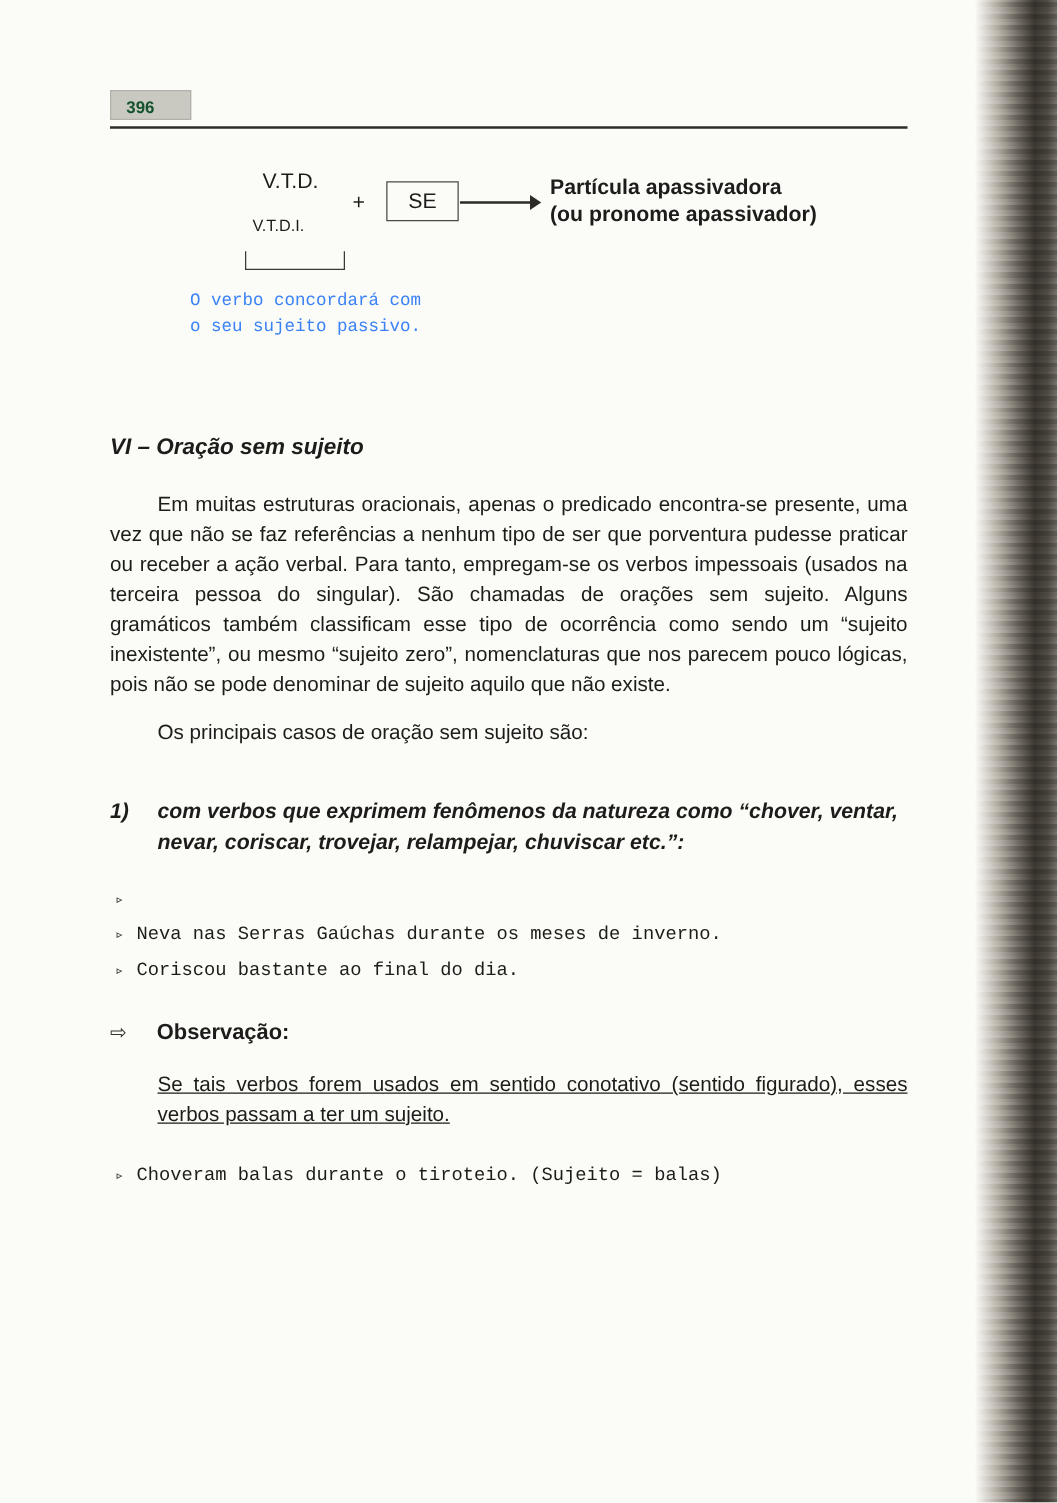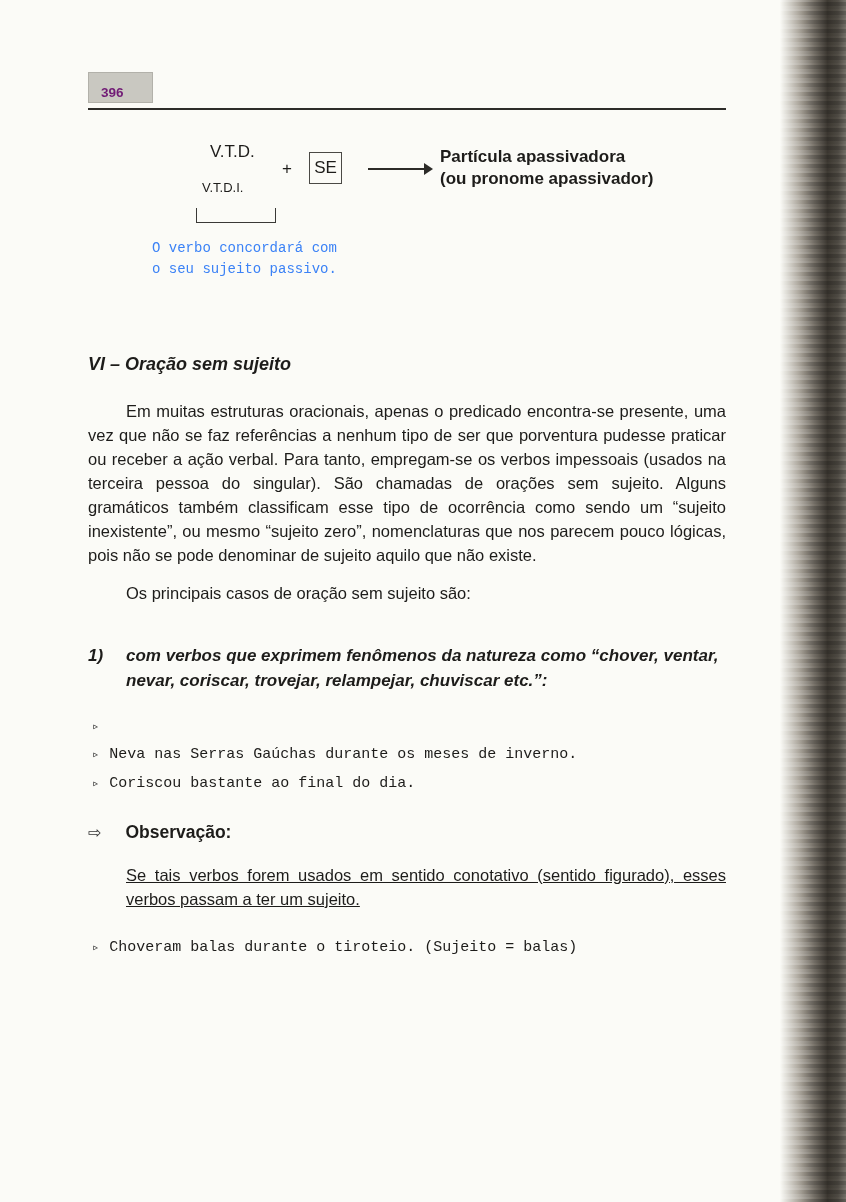--- a/index.html
+++ b/index.html
@@ -39,22 +39,22 @@
   .header {
     margin-top: 72px;
     display: flex; align-items: center;
     border-bottom: 2px solid #2d2c29;
     padding-bottom: 5px;
   }
   .pagenum {
     background: #c9c8c1;
     border: 1px solid #b2b1aa;
     font-weight: bold; font-size: 13.5px;
-    padding: 12px 28px 2px 12px;
-    color: #701a75;
+    padding: 5px 28px 2px 12px;
+    color: #14532d;
     text-align: center;
   }
   .header-title {
     flex: 1; text-align: center;
     font-weight: bold; font-size: 12.5px;
     letter-spacing: 0.25px;
   }
 
   p.body {
     font-size: 16.5px; line-height: 24px;
@@ -62,21 +62,21 @@
   }
   .indent { text-indent: 38px; }
 
   
   .diagram { position: relative; height: 168px; margin-top: 30px; }
   .diagram .vtd   { position: absolute; left: 122px; top: 2px;  font-size: 17px; }
   .diagram .vtdi  { position: absolute; left: 114px; top: 40px; font-size: 13px; }
   .diagram .plus  { position: absolute; left: 194px; top: 19px; font-size: 17px; }
   .diagram .sebox {
     position: absolute; left: 221px; top: 12px;
-    width: 33px; height: 32px;
+    width: 58px; height: 32px;
     border: 1.5px solid #4a4945;
     display: flex; align-items: center; justify-content: center;
     font-size: 17px;
   }
   .arrow-line {
     position: absolute; left: 280px; top: 28px;
     width: 58px; height: 2px; background: #2c2b28;
   }
   .arrow-head {
     position: absolute; left: 336px; top: 23px;

